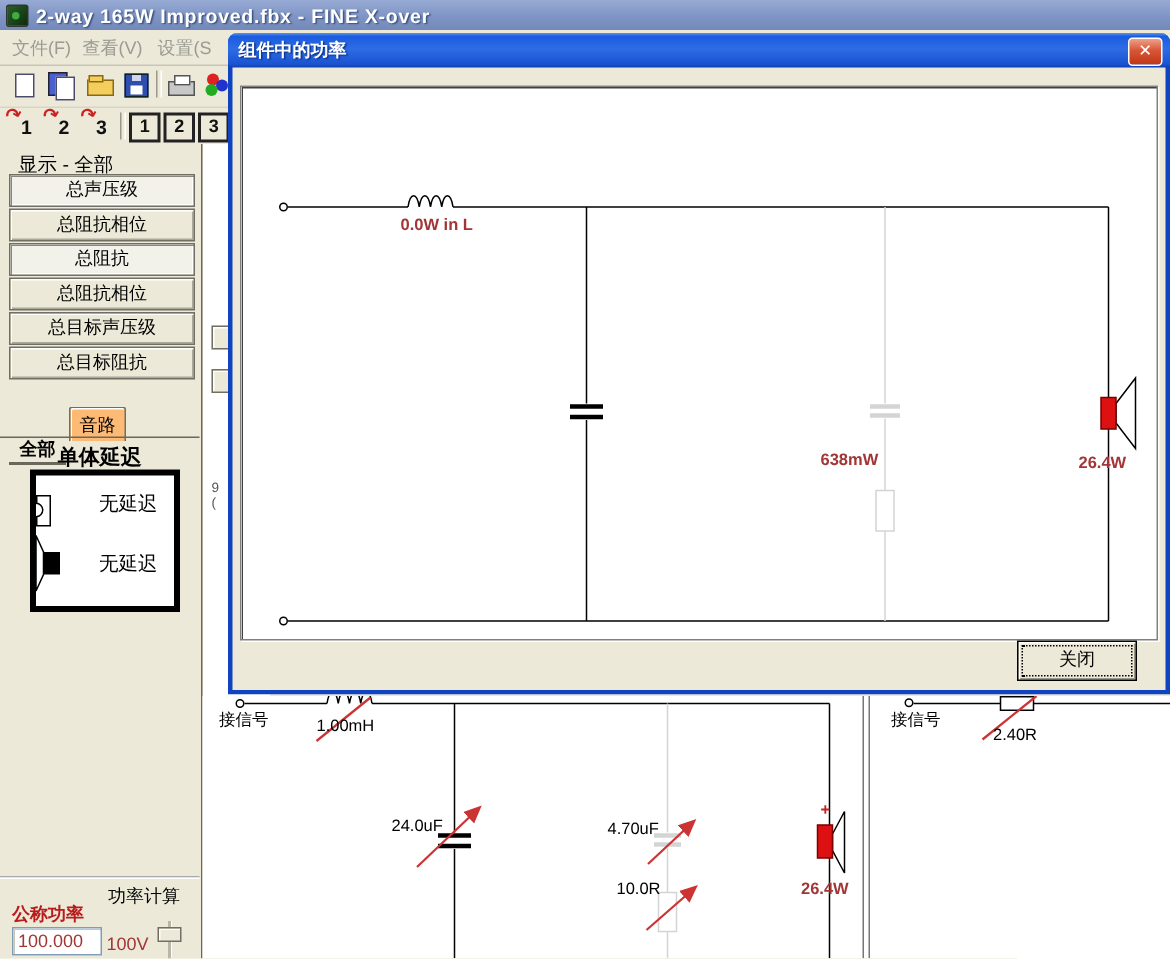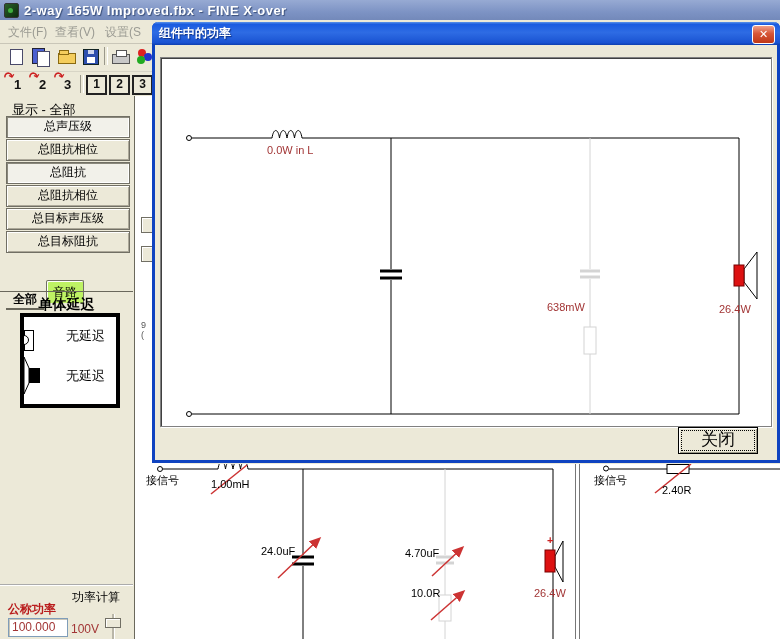--- a/index.html
+++ b/index.html
@@ -1,19 +1,19 @@
 <!DOCTYPE html>
 <html><head>
 <meta charset="utf-8">
 <style>
   html,body{margin:0;padding:0;}
   body{font-family:"Liberation Sans","DejaVu Sans",sans-serif;}
   #screen{position:relative;width:780px;height:639px;background:#ECE9D8;overflow:hidden;}
   .lbl{position:absolute;font-size:11px;color:#000;white-space:nowrap;line-height:12px;}
-  .redlbl{color:#A23535;}
+  .redlbl{color:#A23535;font-weight:bold;}
   
   #titlebar{position:absolute;left:0;top:0;width:780px;height:20px;
     background:linear-gradient(#97AAD3,#7D93C4 60%,#7389BA);display:flex;align-items:center;}
   #app-icon{width:13px;height:13px;margin:0 5px 0 4px;background:linear-gradient(135deg,#2a5f2a,#0c2c0c);
     border:1px solid #333;border-radius:2px;position:relative;}
   #app-icon::after{content:"";position:absolute;left:3px;top:4px;width:5px;height:5px;background:#3fae3f;border-radius:50%;}
   #title-text{color:#fff;font-weight:bold;font-size:13px;letter-spacing:.5px;white-space:nowrap;
     text-shadow:1px 1px 1px #3a4f7a;}
   #menubar{position:absolute;left:0;top:20px;width:780px;height:23px;background:#ECE9D8;border-bottom:1px solid #c9c6b8;}
   .menu-item{position:absolute;top:4px;font-size:12px;color:#9B9B93;}
@@ -42,21 +42,21 @@
   
   #sidebar{position:absolute;left:0;top:96px;width:134px;height:543px;background:#ECE9D8;border-right:1px solid #6a685c;}
   #display-label{position:absolute;left:12px;top:5px;font-size:13px;color:#000;}
   .sbtn{position:absolute;left:6px;width:122px;height:20px;background:#ECE9D8;border:1px solid #716F64;
     box-shadow:inset 1px 1px 0 #FFF, inset -1px -1px 0 #ACA899;
     font-size:12px;text-align:center;line-height:18px;color:#000;cursor:default;}
   .sbtn.pressed{box-shadow:inset 1px 1px 0 #8a887c, inset -1px -1px 0 #FFF;background:#F2F1EA;}
   .sbtn.disabled{color:#AaA795;}
   .tab{position:absolute;font-size:12px;text-align:center;margin-top:16px;}
   #tab-all{left:6px;top:178px;width:38px;height:18px;line-height:18px;font-weight:bold;border-bottom:2px solid #6a685c;}
-  #tab-ways{left:46px;top:168px;width:36px;height:22px;line-height:22px;background:#bef264;
+  #tab-ways{left:46px;top:159px;width:36px;height:22px;line-height:22px;background:#fdba74;
     border:1px solid #716F64;border-bottom:none;box-shadow:inset 1px 1px 0 #fff;border-radius:2px 2px 0 0;}
   #tabs-baseline{position:absolute;left:0;top:195px;width:133px;height:1px;background:#6a685c;}
   #delay-title{position:absolute;left:0;top:200px;width:133px;text-align:center;font-size:14px;font-weight:bold;color:#000;}
   #cabinet{position:absolute;left:20px;top:217px;width:92px;height:87px;background:#fff;border:4px solid #000;}
   .nodelay{position:absolute;left:42px;font-size:13px;color:#000;}
   #power-panel{position:absolute;left:0;top:488px;width:133px;height:55px;border-top:2px groove #fff;}
   #power-title{position:absolute;left:72px;top:3px;font-size:12px;color:#000;}
   #nominal-label{position:absolute;left:8px;top:15px;font-size:12px;color:#b91c1c;font-weight:bold;}
   #nominal-input{position:absolute;left:8px;top:32px;width:52px;height:15px;background:#fff;
     border:1px solid #7f9db9;box-shadow:inset 1px 1px 0 #c9c6b8;font-size:12px;color:#A23535;padding:1px 3px;}
@@ -79,21 +79,21 @@
     background:linear-gradient(#5a93e8 0%,#1a5be0 10%,#2e6ce4 45%,#1a53d2 90%,#0f3fae 100%);
     display:flex;align-items:center;}
   #dialog-title{color:#fff;font-weight:bold;font-size:12px;padding-left:7px;text-shadow:1px 1px 1px #0a2f86;}
   #dialog-close{position:absolute;right:5px;top:3px;width:21px;height:17px;border:1px solid #fff;border-radius:3px;
     background:linear-gradient(#f0a088,#d75638 45%,#bf3716);color:#fff;font-size:11px;font-weight:bold;
     text-align:center;line-height:16px;cursor:default;}
   #dialog-canvas{position:absolute;left:5px;top:35px;width:610px;height:368px;background:#fff;
     border:1px solid #808080;box-shadow:inset 1px 1px 0 #404040, 1px 1px 0 #fff;}
   #close-btn{position:absolute;left:523px;top:405px;width:78px;height:25px;background:#ECE9D8;
     border:1px solid #000;box-shadow:inset 1px 1px 0 #fff, inset -1px -1px 0 #9a9888;
-    font-size:17px;text-align:center;line-height:23px;outline:1px dotted #000;outline-offset:-4px;cursor:default;}
+    font-size:12px;text-align:center;line-height:23px;outline:1px dotted #000;outline-offset:-4px;cursor:default;}
 </style>
 </head>
 <body>
 
 <div id="screen">
 
   <div id="titlebar">
     <div id="app-icon"></div>
     <div id="title-text">2-way 165W Improved.fbx - FINE X-over</div>
   </div>

